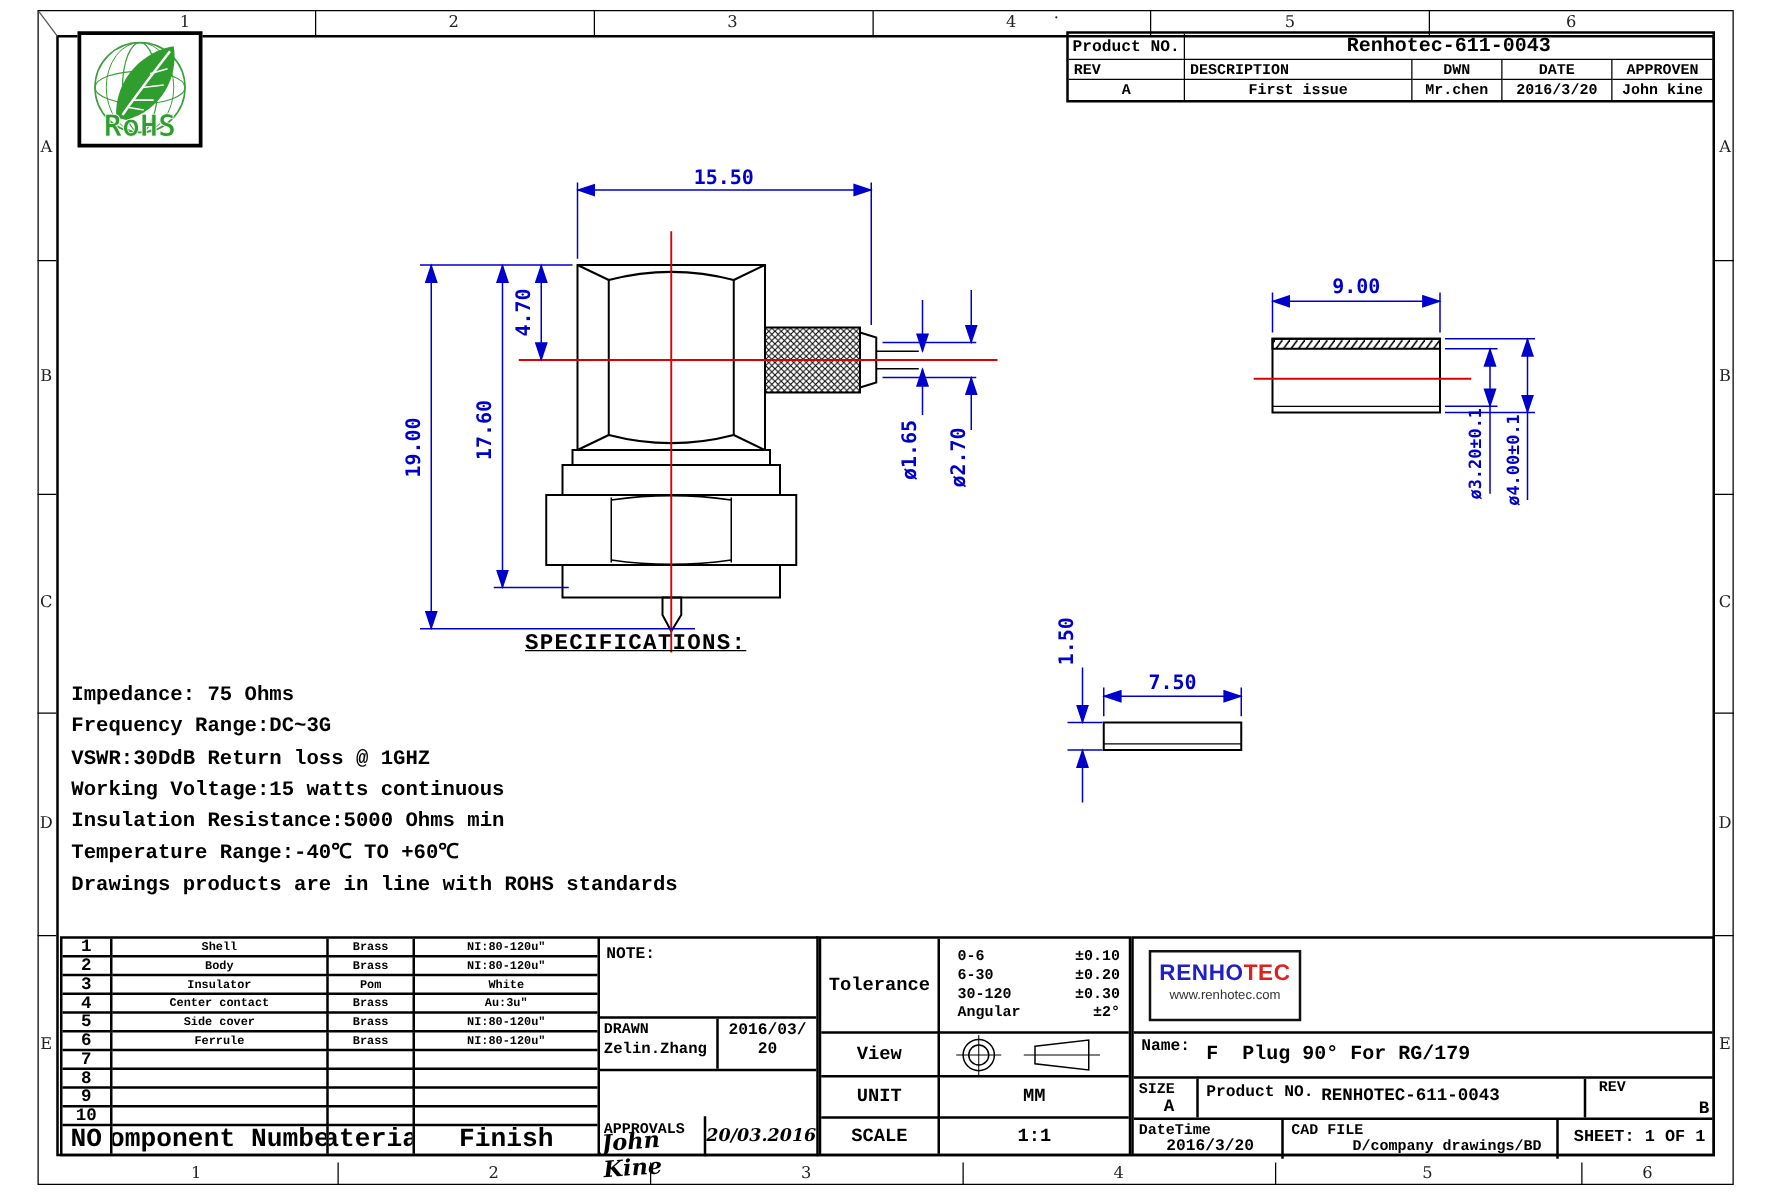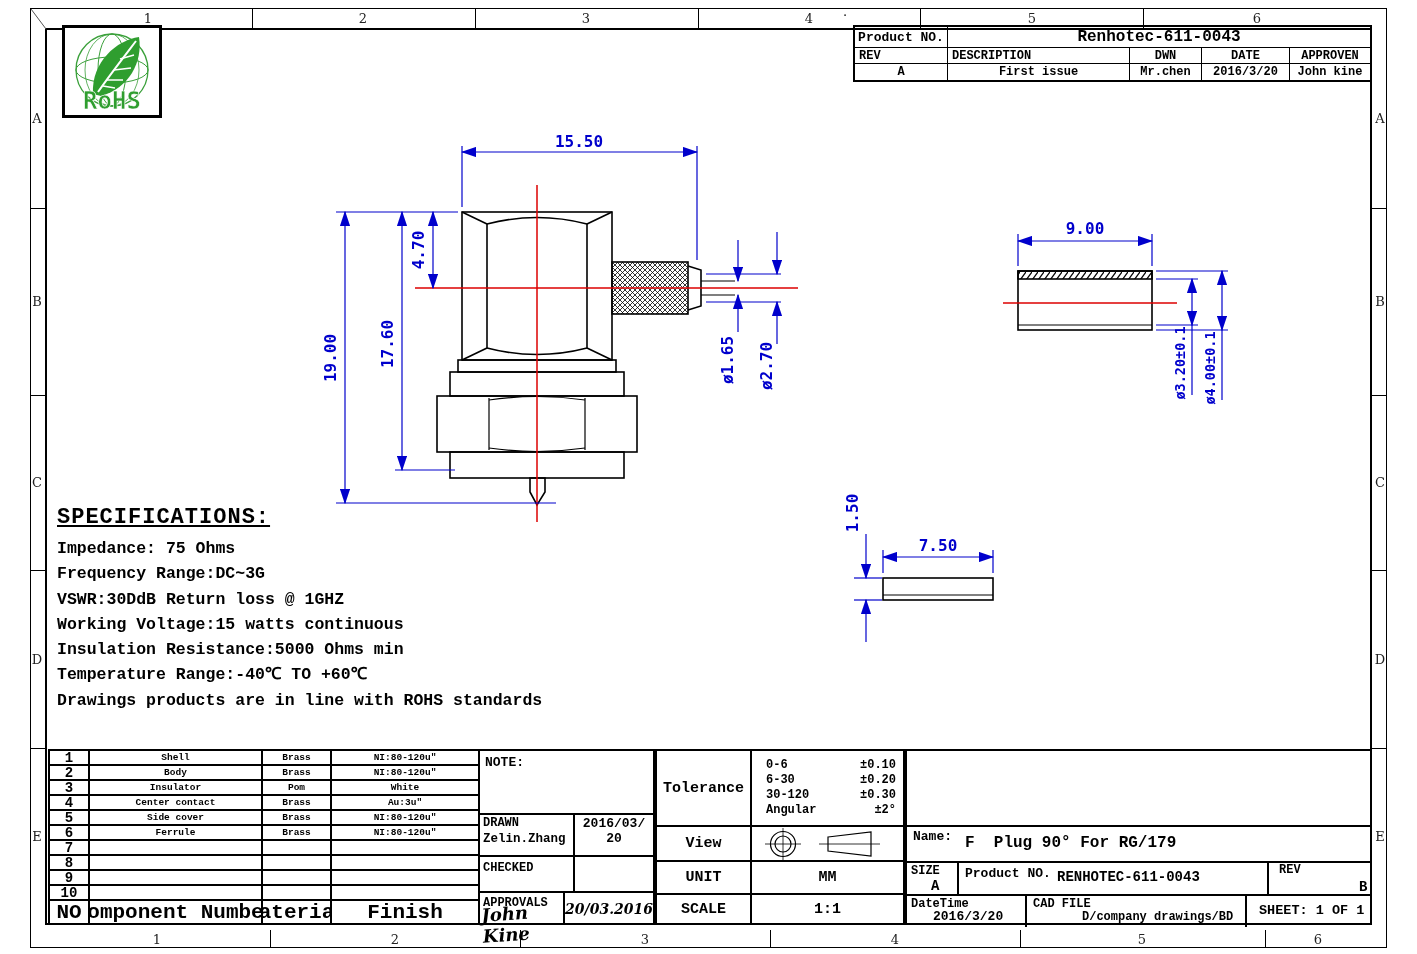--- a/index.html
+++ b/index.html
@@ -16,21 +16,21 @@
   .revtbl{left:853px;top:25px;width:519px;height:57px;border:2px solid #000;box-sizing:border-box;
           display:grid;grid-template-columns:93px 182px 72px 88px 1fr;grid-template-rows:21px 16px 1fr;}
   .revtbl div{border-right:1.5px solid #000;border-bottom:1.5px solid #000;display:flex;align-items:center;justify-content:center;
           font-weight:bold;font-size:12px;overflow:hidden;white-space:nowrap;box-sizing:border-box;}
   .revtbl .noR{border-right:none;} .revtbl .noB{border-bottom:none;}
   .revtbl .big{font-size:16px;}
   
   .rohs{left:62px;top:25px;width:100px;height:93px;border:3px solid #000;box-sizing:border-box;background:#fff;}
   
   .specs{left:57px;top:505px;width:540px;}
-  .specs .title{font-size:22px;font-weight:bold;letter-spacing:1px;text-decoration:underline;margin-bottom:6px;}
+  .specs .title{font-size:18px;font-weight:bold;letter-spacing:1px;text-decoration:underline;margin-bottom:18px;text-align:right;}
   .specs .line{font-size:16.5px;font-weight:bold;line-height:25.3px;white-space:pre;}
   
   .cellLabel{font-size:12px;font-weight:bold;}
   
   .bom{left:48px;top:749px;width:432px;height:176px;border:2px solid #000;box-sizing:border-box;
        display:grid;grid-template-columns:40px 173px 69px 1fr;grid-template-rows:repeat(10,15px) 1fr;}
   .bom div{border-right:2px solid #000;border-bottom:2px solid #000;display:flex;align-items:center;justify-content:center;
        font-size:9.5px;font-weight:bold;overflow:hidden;white-space:nowrap;box-sizing:border-box;}
   .bom .noR{border-right:none;} .bom .noB{border-bottom:none;}
   .bom .num{font-size:14px;}
@@ -313,26 +313,20 @@
   <div class="row" style="top:64px;height:42px;border-bottom:2px solid #000;display:flex">
     <div style="width:93px;padding:1px 3px;box-sizing:border-box">
       <div class="cellLabel">DRAWN</div>
       <div style="font-size:12.5px;font-weight:bold;margin-top:2px">Zelin.Zhang</div>
     </div>
     <div style="flex:1;border-left:2px solid #000;text-align:center;font-size:13px;font-weight:bold;padding-top:1px">
       <div>2016/03/</div>
       <div>20</div>
     </div>
   </div>
-  <div class="row" style="top:106px;height:36px;border-bottom:2px solid #000;display:flex">
-    <div style="width:93px;padding:1px 3px;box-sizing:border-box">
-      <span class="cellLabel">CHECKED</span>
-    </div>
-    <div style="flex:1;border-left:2px solid #000"></div>
-  </div>
   <div class="row" style="top:142px;height:32px;display:flex">
     <div style="width:93px;padding:0 3px;box-sizing:border-box;position:relative">
       <span class="cellLabel">APPROVALS</span>
       <span class="script abs" style="left:2px;top:9px;font-size:18px;transform:rotate(-4deg)">John Kine</span>
     </div>
     <div class="script" style="flex:1;border-left:2px solid #000;font-size:14px;display:flex;align-items:center;justify-content:center">20/03.2016</div>
   </div>
 </div>
 
 <div class="abs midr">
@@ -377,20 +371,24 @@
 <div class="abs tb">
 
   <div class="sep" style="left:0;top:74px;width:100%;height:2px"></div>
   <div class="sep" style="left:0;top:110px;width:100%;height:2px"></div>
   <div class="sep" style="left:0;top:143px;width:100%;height:2px"></div>
   <div class="sep" style="left:50px;top:112px;width:2px;height:31px"></div>
   <div class="sep" style="left:360px;top:112px;width:2px;height:31px"></div>
   <div class="sep" style="left:118px;top:145px;width:2px;height:31px"></div>
   <div class="sep" style="left:338px;top:145px;width:2px;height:31px"></div>
 
+  <div class="logoBox">
+    <div class="l1"><span style="color:#2020c8">RENHO</span><span style="color:#e02020">TEC</span></div>
+    <div class="l2">www.renhotec.com</div>
+  </div>
 
   <div class="abs" style="left:6px;top:78px;font-size:13px;font-weight:bold">Name:</div>
   <div class="abs" style="left:58px;top:83px;font-size:16px;font-weight:bold;white-space:pre">F  Plug 90° For RG/179</div>
 
   <div class="abs cellLabel" style="left:4px;top:113px">SIZE</div>
   <div class="abs" style="left:24px;top:127px;font-size:14px;font-weight:bold">A</div>
   <div class="abs" style="left:58px;top:115px;font-size:13px;font-weight:bold">Product NO.</div>
   <div class="abs" style="left:150px;top:118px;font-size:14px;font-weight:bold">RENHOTEC-611-0043</div>
   <div class="abs cellLabel" style="left:372px;top:112px">REV</div>
   <div class="abs" style="left:452px;top:128px;font-size:14px;font-weight:bold">B</div>

